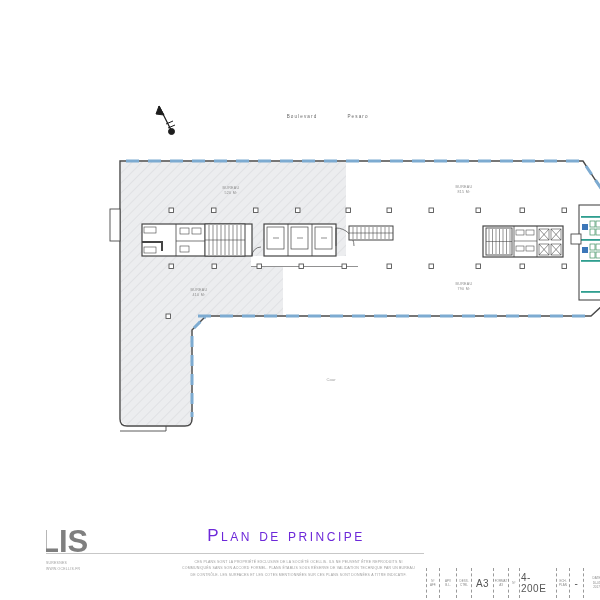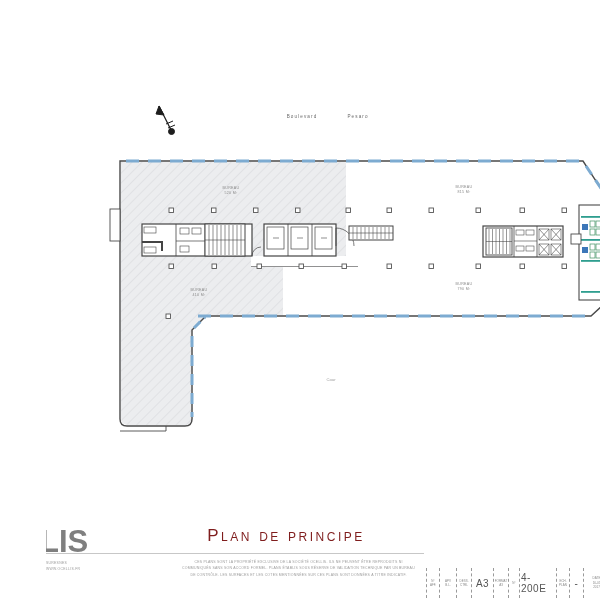--- a/index.html
+++ b/index.html
@@ -11,21 +11,21 @@
   .plan-label{font-size:3.6px;color:#8a8a8a;text-align:center;line-height:1.5;
               text-transform:uppercase;letter-spacing:.3px;}
   .street-label{font-size:4.6px;color:#6a6a6a;letter-spacing:1.1px;text-align:center;}
   .cour-label{font-size:4.2px;color:#9a9a9a;text-align:center;}
   
   .tb-rule{position:absolute;top:553px;left:0;width:378px;border-top:1px solid #c7c7c7;}
   .logo{position:absolute;left:-6px;top:524px;font-size:31px;font-weight:600;color:#7f7f7f;letter-spacing:0;}
   .logo-sub{position:absolute;left:0px;top:560px;font-size:3.4px;color:#9a9a9a;line-height:1.9;
             text-transform:uppercase;letter-spacing:.3px;}
   .tb-title{position:absolute;left:100px;top:526px;width:280px;text-align:center;
-            font-variant:small-caps;font-size:17px;letter-spacing:2.5px;color:#7f1d1d;}
+            font-variant:small-caps;font-size:17px;letter-spacing:2.5px;color:#6d28d9;}
   .tb-disclaimer{position:absolute;left:100px;top:559px;width:305px;text-align:center;
             font-size:3.5px;color:#9d9d9d;line-height:1.85;text-transform:uppercase;letter-spacing:.2px;}
   .tb-project{position:absolute;left:380px;top:540px;white-space:nowrap;font-variant:small-caps;
             font-size:8px;color:#5f5f5f;letter-spacing:.4px;border-left:1px dashed #bbb;padding-left:5px;}
   .tb-project .lbl{border-bottom:.8px solid #5f5f5f;}
   .tb-fields{position:absolute;left:380px;top:568px;height:30px;display:flex;align-items:stretch;}
   .tb-cell{border-left:1px dashed #9a9a9a;display:flex;flex-direction:column;justify-content:center;
            align-items:center;padding:1px 1px;box-sizing:border-box;}
   .tb-tiny{font-size:3px;color:#8a8a8a;line-height:1.5;text-transform:uppercase;text-align:center;}
   .tb-big{font-size:10px;color:#555;font-variant:small-caps;letter-spacing:.5px;}

